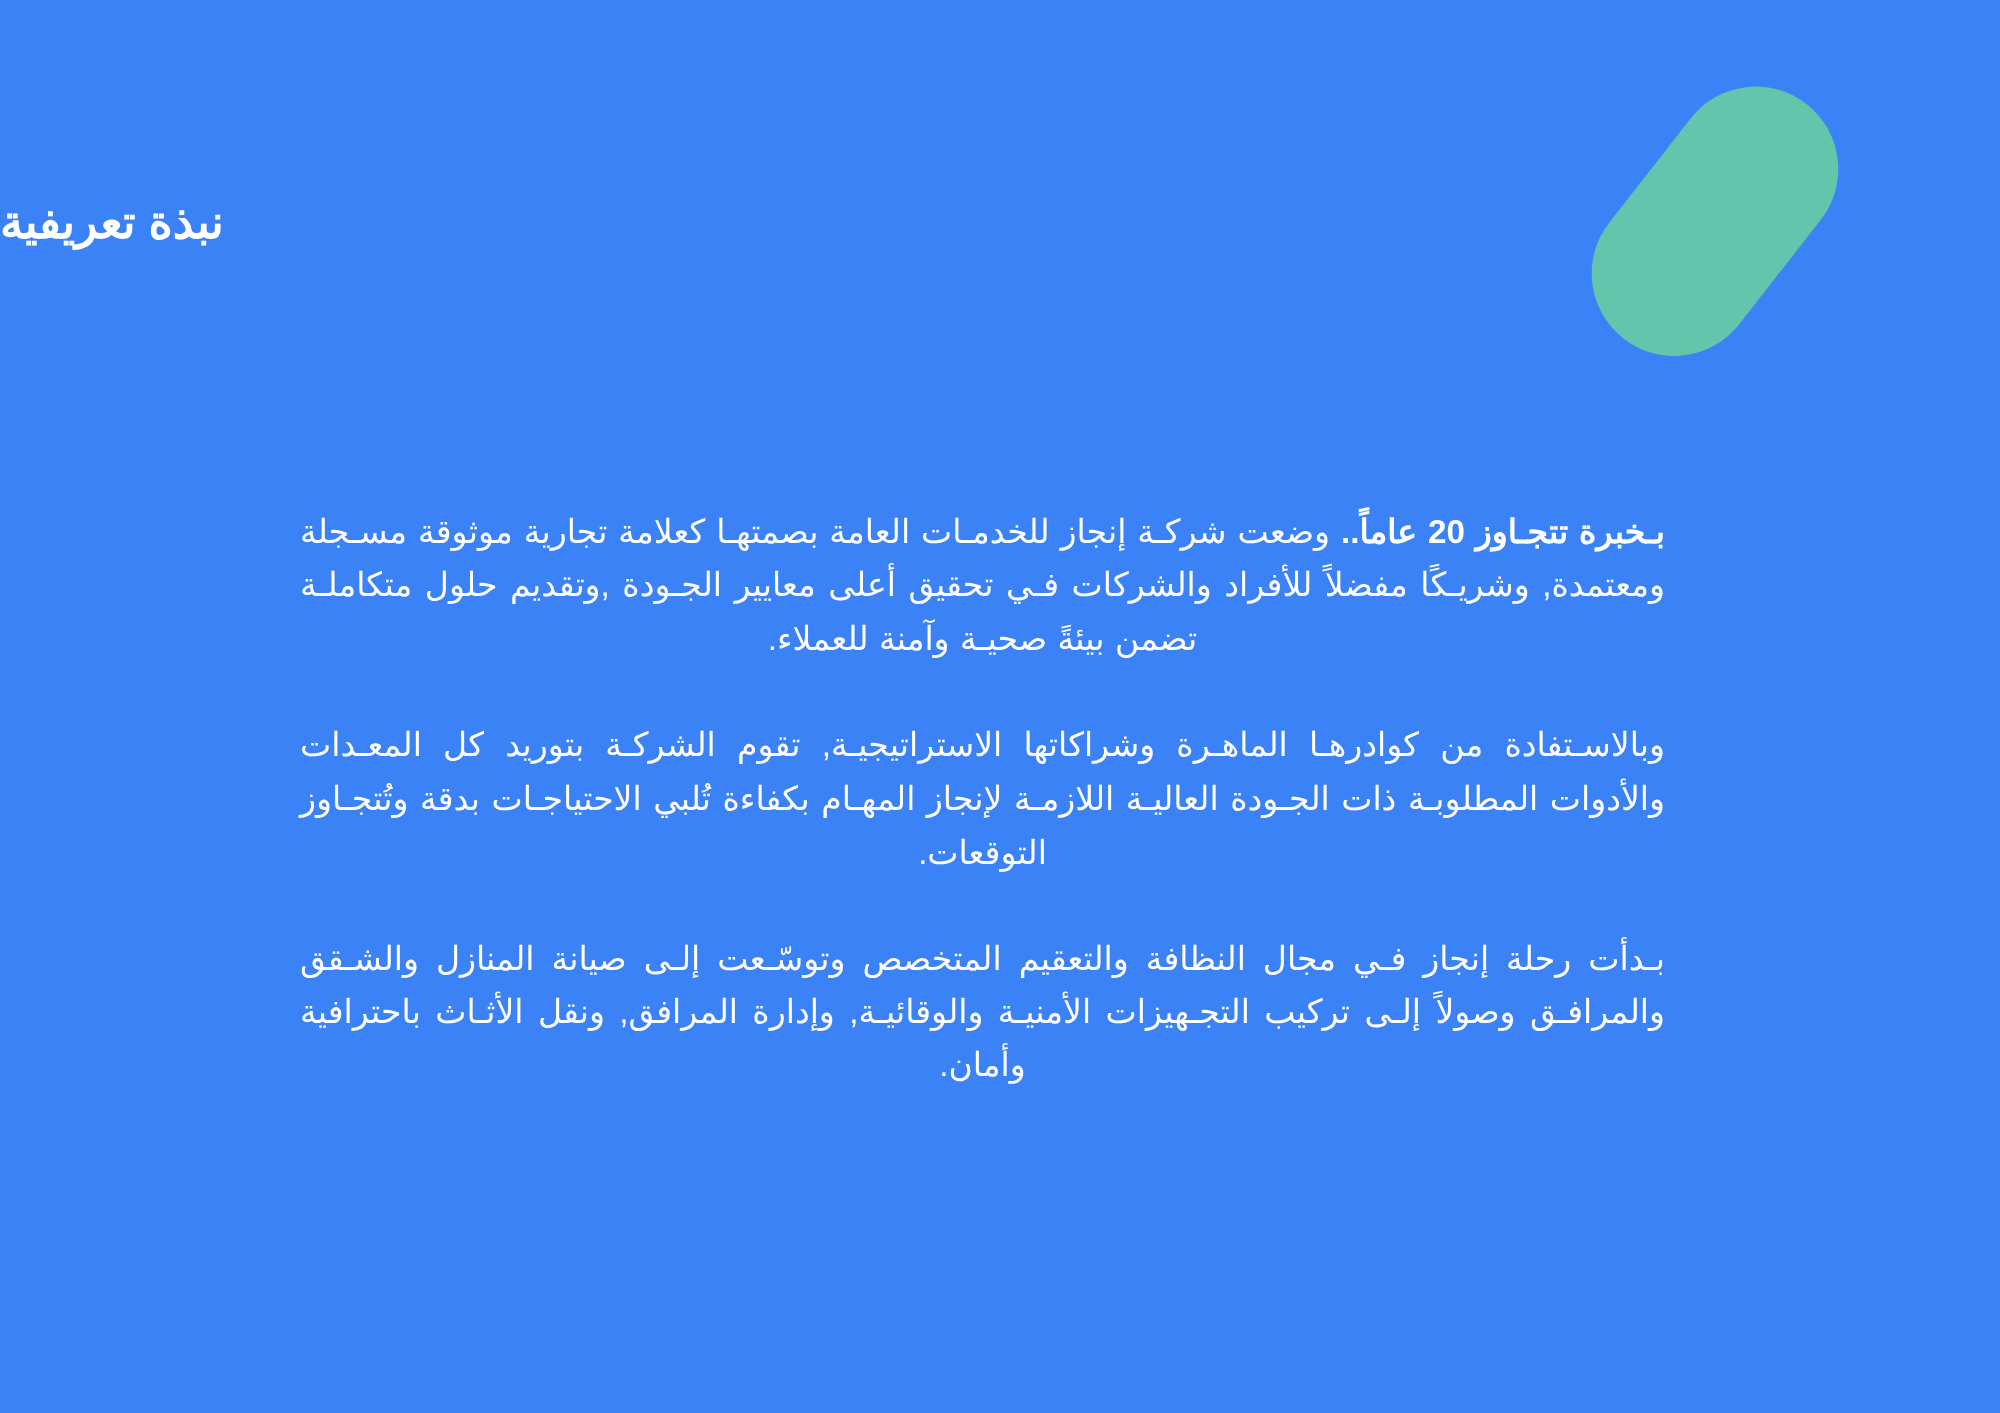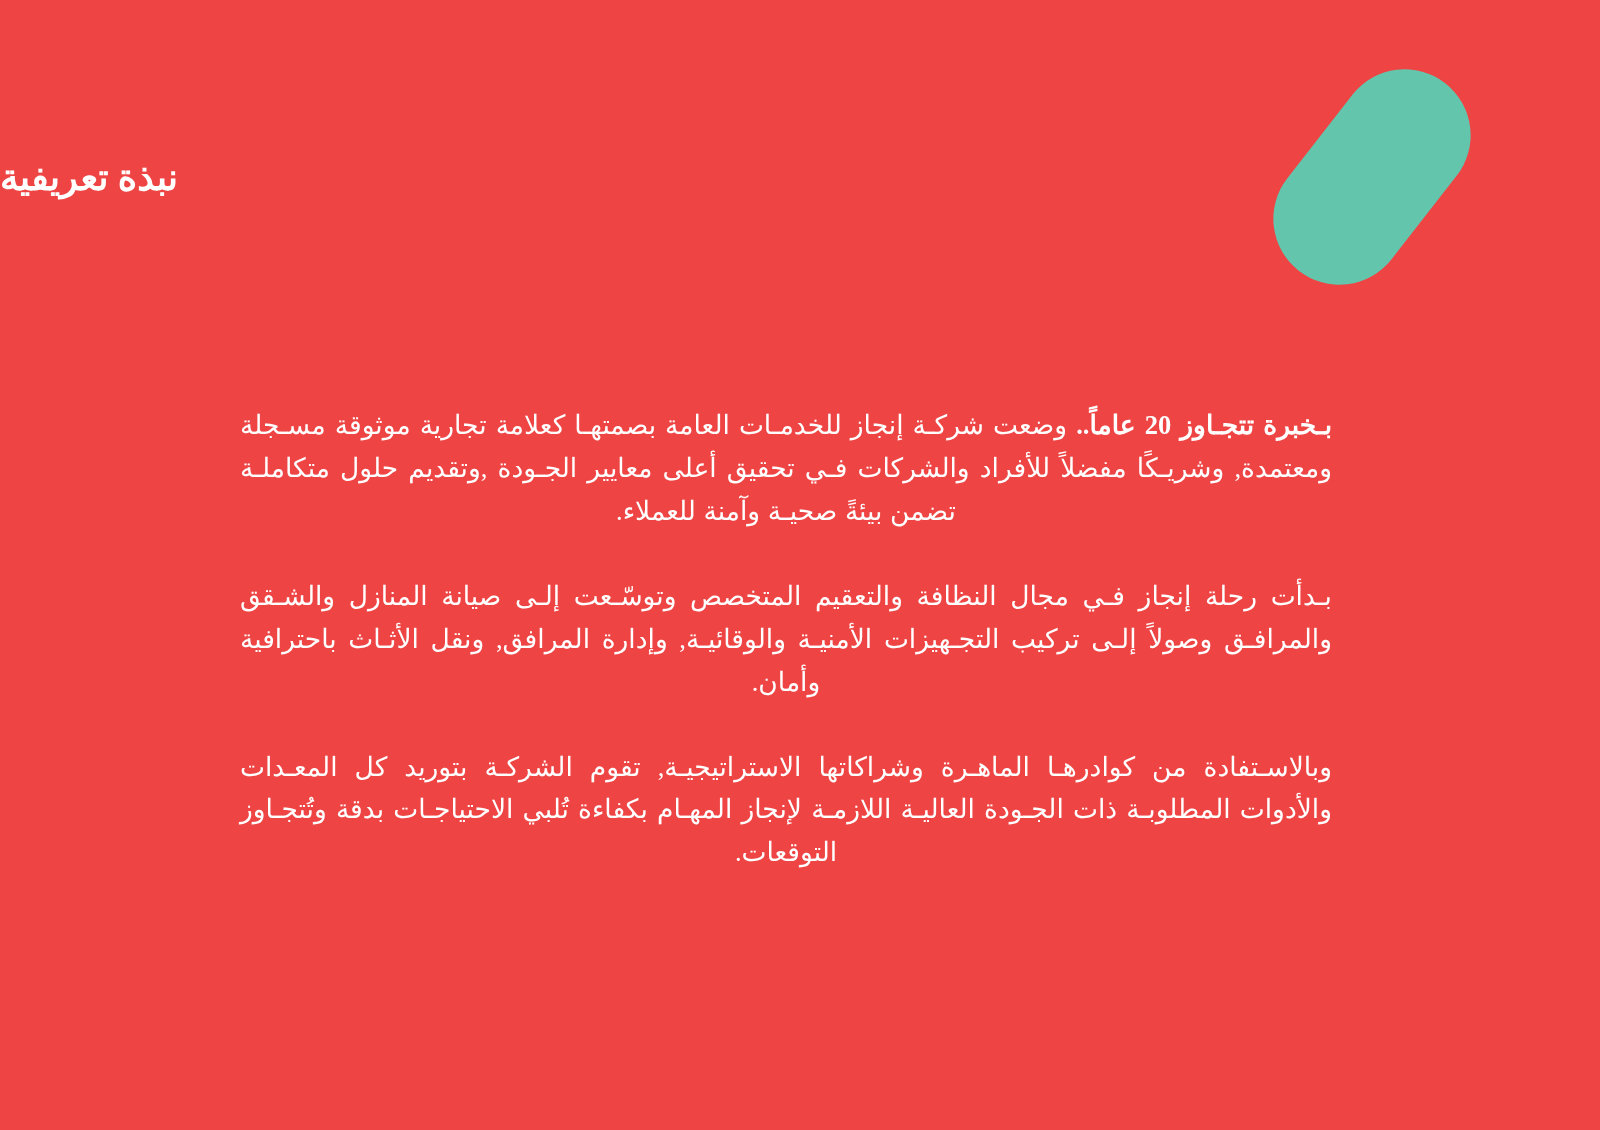--- a/index.html
+++ b/index.html
@@ -6,22 +6,22 @@
     margin: 0;
     padding: 0;
     background: #1b3a8a;
   }
 
   #slide {
     position: relative;
     width: 1600px;
     height: 1130px;
     overflow: hidden;
-    background: #ef4444;
-    font-family: Liberation Serif, serif;
+    background: #3b82f6;
+    font-family: Liberation Sans, sans-serif;
   }
 
   
   .capsule {
     position: absolute;
     left: 1306px;
     top: 58px;
     width: 132px;
     height: 238px;
     background: #62C5AC;
@@ -96,19 +96,19 @@
   <div class="capsule"></div>
 
   <div class="title-wrap">
     <span class="title">نبذة تعريفية</span>
   </div>
 
   <div class="body-block">
 
     <p class="para"><span class="lead">بـخبرة تتجـاوز 20 عاماً..</span><span> وضعت شركـة إنجاز للخدمـات العامة بصمتهـا كعلامة تجارية موثوقة مسـجلة ومعتمدة, وشريـكًا مفضلاً للأفراد والشركات فـي تحقيق أعلى معايير الجـودة ,وتقديم حلول متكاملـة تضمن بيئةً صحيـة وآمنة للعملاء.</span></p>
 
+    <p class="para"><span>وبالاسـتفادة من كوادرهـا الماهـرة وشراكاتها الاستراتيجيـة, تقوم الشركـة بتوريد كل المعـدات والأدوات المطلوبـة ذات الجـودة العاليـة اللازمـة لإنجاز المهـام بكفاءة تُلبي الاحتياجـات بدقة وتُتجـاوز التوقعات.</span></p>
+
     <p class="para"><span>بـدأت رحلة إنجاز فـي مجال النظافة والتعقيم المتخصص وتوسّـعت إلـى صيانة المنازل والشـقق والمرافـق وصولاً إلـى تركيب التجـهيزات الأمنيـة والوقائيـة, وإدارة المرافق, ونقل الأثـاث باحترافية وأمان.</span></p>
-
-    <p class="para"><span>وبالاسـتفادة من كوادرهـا الماهـرة وشراكاتها الاستراتيجيـة, تقوم الشركـة بتوريد كل المعـدات والأدوات المطلوبـة ذات الجـودة العاليـة اللازمـة لإنجاز المهـام بكفاءة تُلبي الاحتياجـات بدقة وتُتجـاوز التوقعات.</span></p>
 
   </div>
 
 </div>
 
 </body></html>

